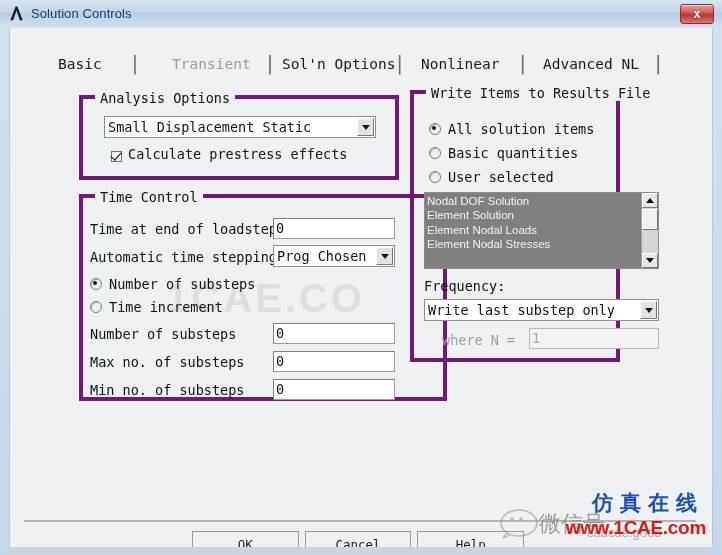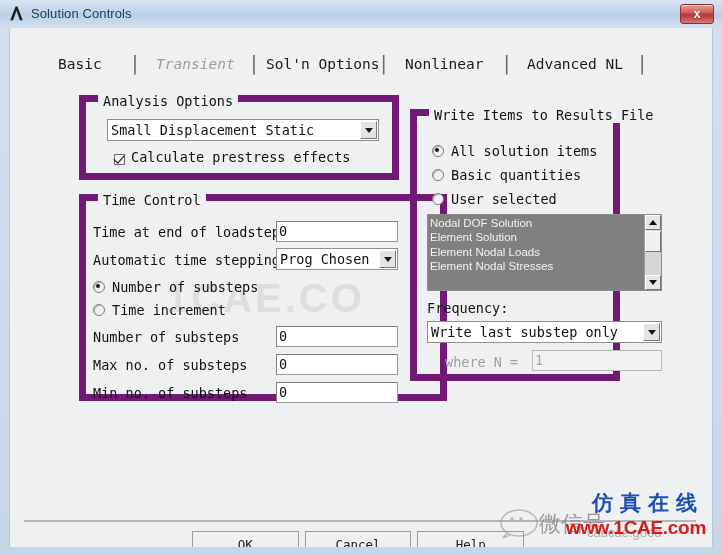--- a/index.html
+++ b/index.html
@@ -65,21 +65,21 @@
   }
   .tab.disabled{color:#9d9d9d;cursor:default;}
   .tab-sep{
     color:#6a6a6a;font-size:19px;
     font-family:"DejaVu Sans","Liberation Sans",sans-serif;
     margin:0 2px;transform:translateY(-1px);
   }
   
   .group{
     position:absolute;
-    border:7px solid #701a75;
+    border:4px solid #701a75;
     background:transparent;
     box-sizing:border-box;
   }
   .group > .legend{
     position:absolute;top:-9px;left:12px;
     background:#eef0f2;padding:0 5px;
     font-family:"DejaVu Sans Mono","Liberation Mono",monospace;
     font-size:13.5px;color:#111;white-space:nowrap;
   }
   .mono{
@@ -256,21 +256,21 @@
   </div>
 
   <div class="client">
    <div class="client-inner">
 
     <div class="wm-center">1CAE.CO</div>
 
     <div class="tabs">
       <div class="tab" style="margin-left:48px;">Basic</div>
       <div class="tab-sep" style="margin-left:30px;">|</div>
-      <div class="tab disabled" style="margin-left:16px;font-style:italic;">Transient</div>
+      <div class="tab disabled" style="margin-left:32px;">Transient</div>
       <div class="tab-sep" style="margin-left:16px;">|</div>
       <div class="tab" style="margin-left:7px;">Sol'n Options</div>
       <div class="tab-sep" style="margin-left:1px;">|</div>
       <div class="tab" style="margin-left:16px;">Nonlinear</div>
       <div class="tab-sep" style="margin-left:20px;">|</div>
       <div class="tab" style="margin-left:15px;">Advanced NL</div>
       <div class="tab-sep" style="margin-left:16px;">|</div>
     </div>
 
     <div class="group" style="left:69px;top:67px;width:320px;height:85px;">
@@ -315,21 +315,21 @@
       <div class="lbl" style="left:7px;top:128px;">Number of substeps</div>
       <div class="field" style="left:190px;top:125px;width:122px;">0</div>
 
       <div class="lbl" style="left:7px;top:156px;">Max no. of substeps</div>
       <div class="field" style="left:190px;top:153px;width:122px;">0</div>
 
       <div class="lbl" style="left:7px;top:184px;">Min no. of substeps</div>
       <div class="field" style="left:190px;top:181px;width:122px;">0</div>
     </div>
 
-    <div class="group" style="left:400px;top:81px;width:210px;height:272px;">
+    <div class="group" style="left:400px;top:62px;width:210px;height:272px;">
       <div class="legend">Write Items to Results File</div>
 
       <div class="radio-row" style="left:15px;top:27px;">
         <span class="radio on"></span>
         <span class="mono">All solution items</span>
       </div>
       <div class="radio-row" style="left:15px;top:51px;">
         <span class="radio"></span>
         <span class="mono">Basic quantities</span>
       </div>

